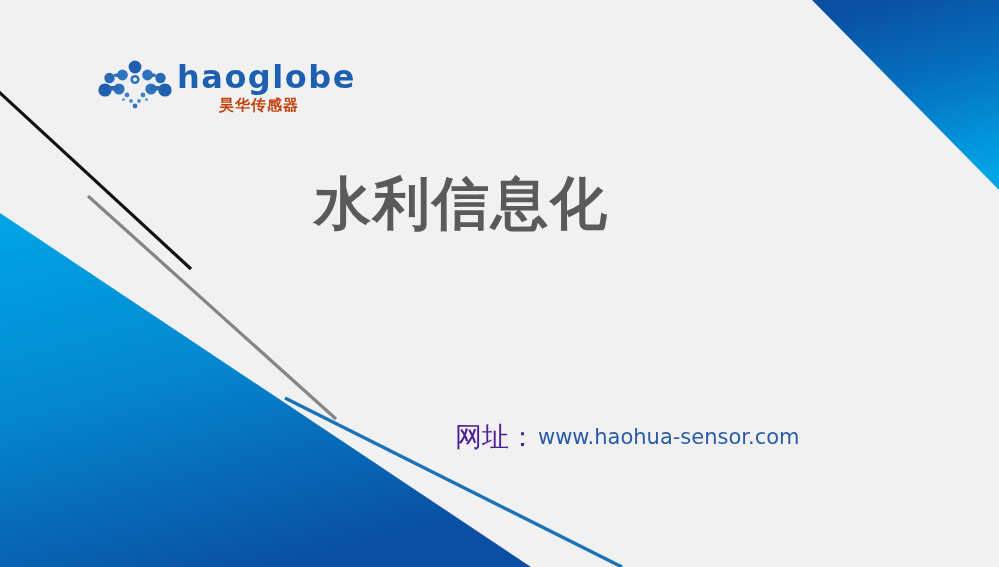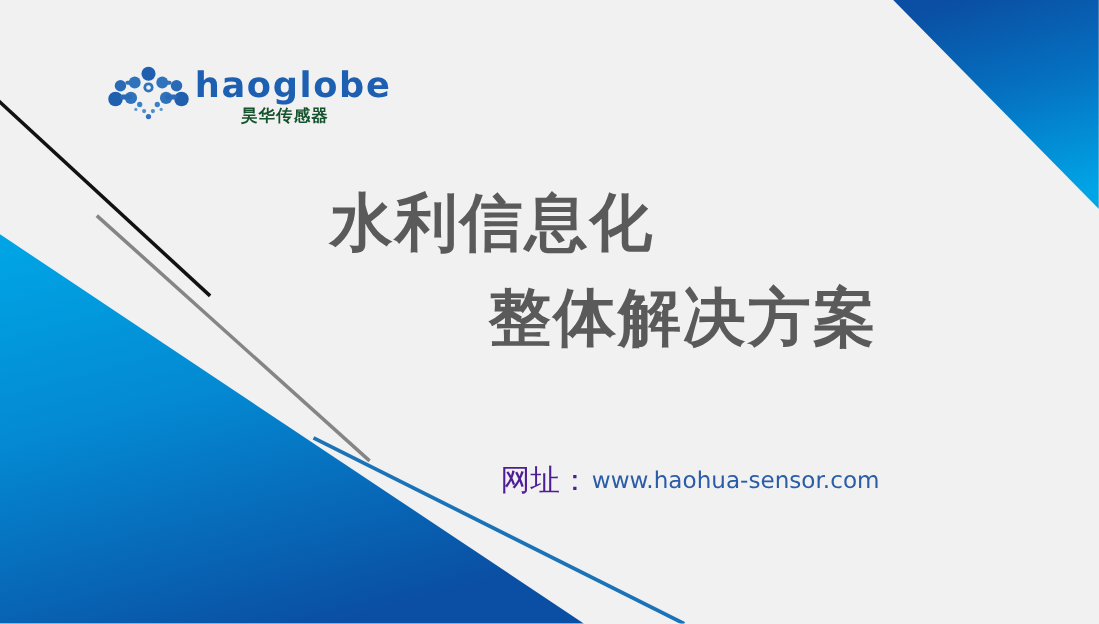--- a/index.html
+++ b/index.html
@@ -57,42 +57,42 @@
     white-space: nowrap;
   }
   #logo-subtext {
     position: absolute;
     left: 122px;
     top: 38px;
     font-family: "DejaVu Sans", sans-serif;
     font-size: 15px;
     font-weight: 700;
     letter-spacing: 1px;
-    color: #14532d;
+    color: #c2410c;
     line-height: 18px;
     white-space: nowrap;
   }
 
   
   #title-block {
     position: absolute;
     left: 300px;
     top: 160px;
     width: 600px;
   }
   .title-line {
     font-family: "DejaVu Sans", sans-serif;
     font-weight: 700;
     font-size: 57px;
     line-height: 86px;
     color: #5a5a5a;
     letter-spacing: 2px;
     white-space: nowrap;
   }
-  #title-line-1 { }
+  #title-line-1 { margin-left: 14px; }
   #title-line-2 { margin-left: 144px; }
 
   
   #url-block {
     position: absolute;
     left: 455px;
     top: 420px;
     white-space: nowrap;
     color: #2a5ca8;
   }
@@ -179,20 +179,19 @@
       </g>
     </svg>
 
     <div id="logo-wordmark">haoglobe</div>
 
     <div id="logo-subtext">昊华传感器</div>
   </div>
 
   <div id="title-block">
     <div class="title-line" id="title-line-1">水利信息化</div>
-    <div class="title-line" id="title-line-2">整体解决方案</div>
   </div>
 
   <div id="url-block">
     <span id="url-label">网址：</span><span id="url-value">www.haohua-sensor.com</span>
   </div>
 
 </div>
 
 </body></html>

